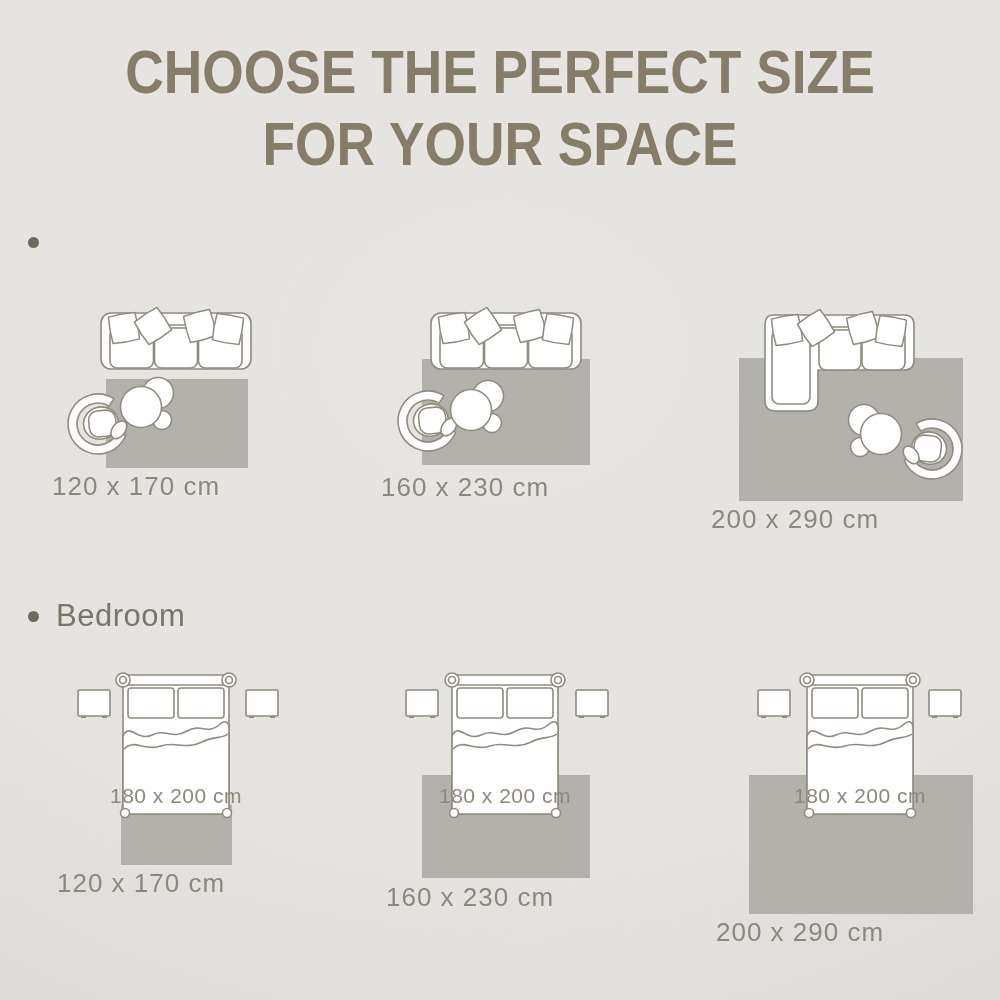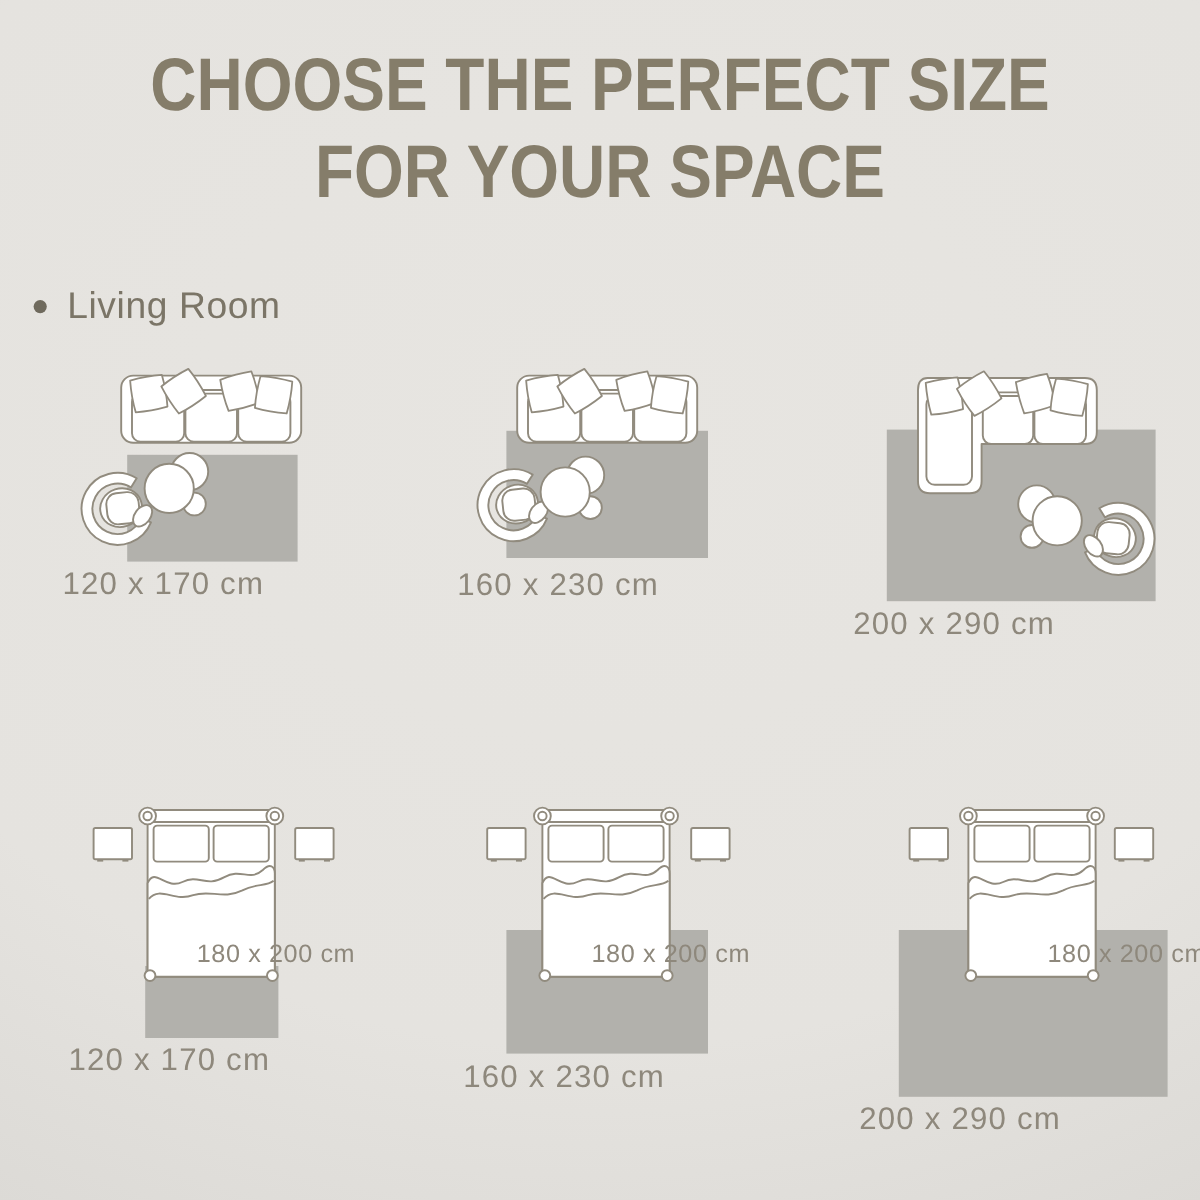--- a/index.html
+++ b/index.html
@@ -33,21 +33,21 @@
   }
   #lr-header{top:237px;}
   #br-header{top:598px;}
   .scene{position:absolute;}
   .scene svg{position:absolute;left:0;top:0;overflow:visible;}
   .size-label{
     position:absolute;color:var(--label);
     font-size:26px;letter-spacing:1px;white-space:nowrap;
   }
   .bed-size-label{
-    position:absolute;text-align:right;color:var(--label);
+    position:absolute;text-align:center;color:var(--label);
     font-size:21px;letter-spacing:0.5px;white-space:nowrap;
   }
   #lr1{left:55px;top:300px;width:250px;height:230px;}
   #lr2{left:385px;top:300px;width:250px;height:230px;}
   #lr3{left:715px;top:300px;width:280px;height:245px;}
   #br1{left:55px;top:665px;width:240px;height:250px;}
   #br2{left:385px;top:665px;width:240px;height:260px;}
   #br3{left:710px;top:665px;width:290px;height:295px;}
 </style>
 </head>
@@ -121,21 +121,20 @@
 
 <div class="page">
 
   <div class="title">
     <div class="title-line">CHOOSE THE PERFECT SIZE</div>
     <div class="title-line">FOR YOUR SPACE</div>
   </div>
 
   <div class="section-header" id="lr-header">
     <span class="dot"></span>
-    <span>Living Room</span>
   </div>
 
   <div class="scene" id="lr1">
     <svg width="250" height="210" viewBox="0 0 250 210">
       <rect x="51" y="79" width="142" height="89" fill="#b2b1ac"></rect>
       <use href="#g-sofa" transform="translate(45,12)"></use>
       <use href="#g-armchair" transform="translate(43,124) rotate(-18)"></use>
       <use href="#g-table" transform="translate(86,107)"></use>
     </svg>
     <div class="size-label" style="left:-3px;top:171px;width:250px">120 x 170 cm</div>
@@ -154,20 +153,24 @@
   <div class="scene" id="lr3">
     <svg width="280" height="240" viewBox="0 0 280 240">
       <rect x="24" y="58" width="224" height="143" fill="#b2b1ac"></rect>
       <use href="#g-sofa-l" transform="translate(48,14)"></use>
       <use href="#g-table" transform="translate(166,134) scale(-1,1)"></use>
       <use href="#g-armchair" transform="translate(217,149) scale(-1,1) rotate(-18)"></use>
     </svg>
     <div class="size-label" style="left:-4px;top:204px;width:280px">200 x 290 cm</div>
   </div>
 
+  <div class="section-header" id="br-header">
+    <span class="dot"></span>
+    <span>Bedroom</span>
+  </div>
 
   <div class="scene" id="br1">
     <svg width="240" height="210" viewBox="0 0 240 210">
       <rect x="66" y="140" width="111" height="60" fill="#b2b1ac"></rect>
       <use href="#g-nightstand" transform="translate(22,24)"></use>
       <use href="#g-nightstand" transform="translate(190,24)"></use>
       <use href="#g-bed" transform="translate(59,7)"></use>
     </svg>
     <div class="bed-size-label" style="left:1px;top:119px;width:240px">180 x 200 cm</div>
     <div class="size-label" style="left:2px;top:203px;width:240px">120 x 170 cm</div>

